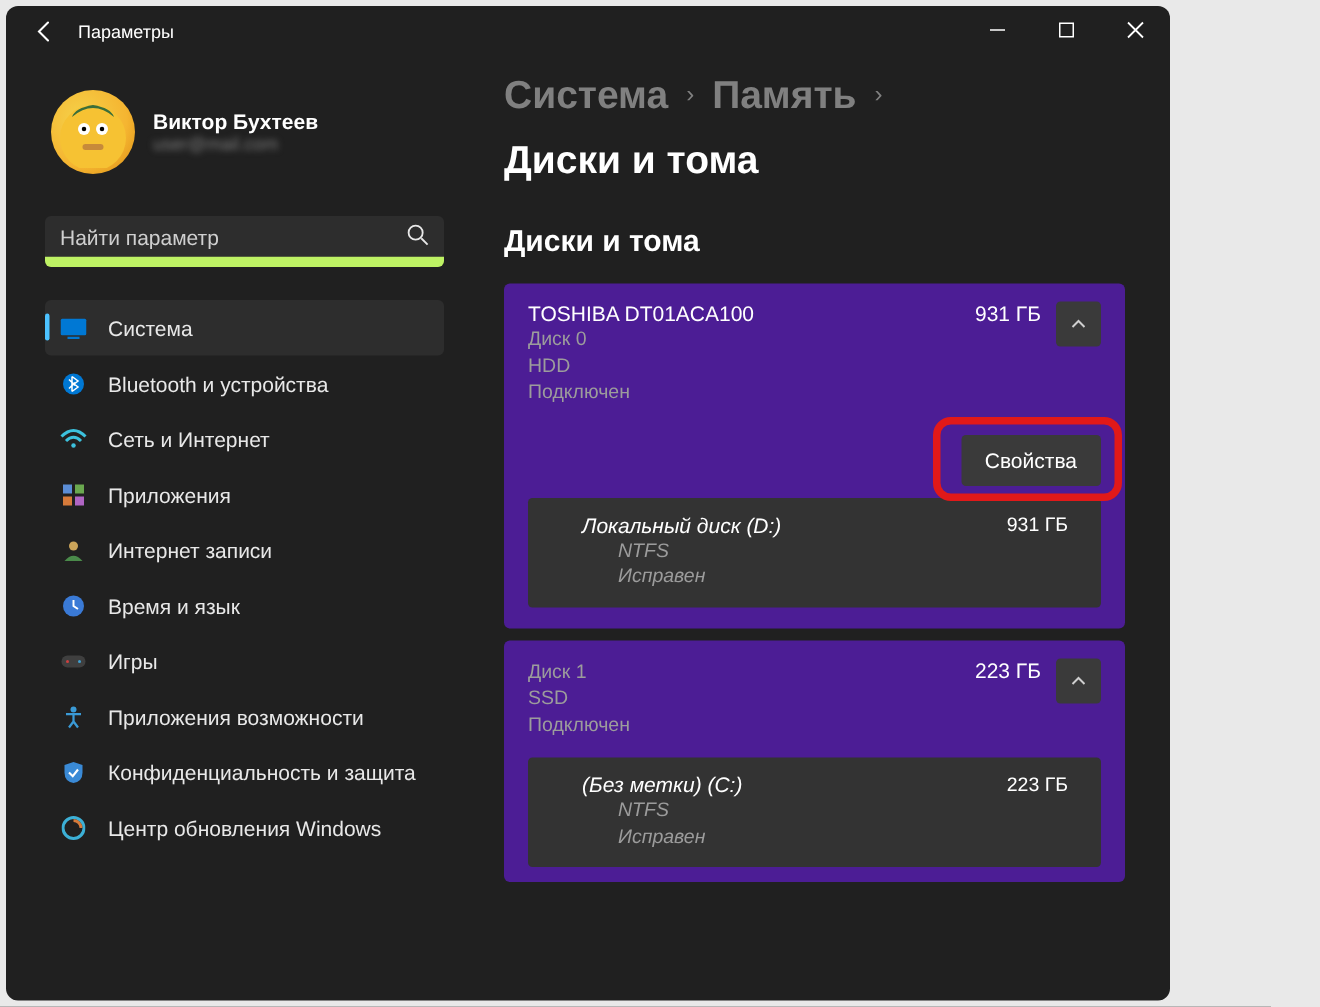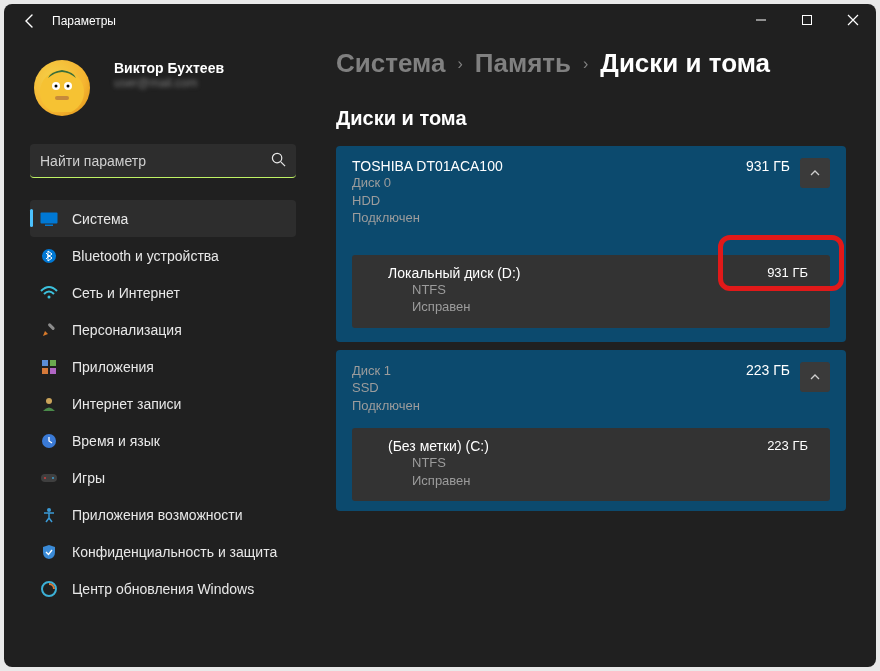--- a/index.html
+++ b/index.html
@@ -1,62 +1,62 @@
 <!DOCTYPE html>
 <html><head>
 <meta charset="utf-8">
 <style>
   * { box-sizing: border-box; margin: 0; padding: 0; }
   html, body { width: 880px; height: 671px; background: #e9e9e9; font-family: "Segoe UI", Arial, sans-serif; overflow: hidden; }
-  .window { position: relative; width: 872px; height: 663px; margin: 4px; background: #202020; color: #fff; border-radius: 8px; overflow: hidden; }
+  .window { position: relative; width: 776px; height: 663px; margin: 4px; background: #202020; color: #fff; border-radius: 8px; overflow: hidden; }
   
   .titlebar { display: flex; align-items: center; height: 34px; padding-left: 8px; position: relative; }
   .titlebar .back { width: 36px; display:flex; justify-content:center; align-items:center; color:#fff; }
   .titlebar .title { font-size: 12px; color: #fff; padding-left: 4px; }
   .win-controls { position: absolute; right: 0; top: 0; display: flex; }
   .win-controls .ctl { width: 46px; height: 32px; display:flex; justify-content:center; align-items:center; color:#fff; font-size:12px; }
   
   .body { display: flex; height: calc(100% - 34px); }
   .sidebar { width: 302px; padding: 22px 10px 0 26px; }
   
-  .user { display:flex; gap:24px; margin-bottom: 28px; padding-left:4px; }
+  .user { display:flex; align-items:center; gap:12px; margin-bottom: 28px; padding-left:4px; }
   .avatar { width:56px; height:56px; border-radius:50%; background: radial-gradient(circle at 35% 35%, #f5d24a 0%, #f5b531 60%, #d98a10 100%); display:flex; justify-content:center; align-items:center; overflow:hidden; }
   .avatar svg { width:48px; height:48px; }
   .user-texts .uname { font-size:14px; font-weight:600; color:#fff; }
   .user-texts .uemail { font-size:12px; color:#7a7a7a; filter: blur(2px); }
   
-  .search { display:flex; align-items:center; background:#2d2d2d; height:34px; border-radius:4px; padding:0 10px; border-bottom:1px solid #bef264; margin-bottom:22px; }
+  .search { display:flex; align-items:center; background:#2d2d2d; height:34px; border-radius:4px; padding:0 10px; border-bottom:7px solid #bef264; margin-bottom:22px; }
   .search input { flex:1; background:transparent; border:none; color:#cfcfcf; font-size:14px; outline:none; }
   .search input::placeholder { color:#cfcfcf; }
   .search .sicon { color:#e8e8e8; font-size:14px; }
   
   .nav { list-style:none; }
   .nav li { display:flex; align-items:center; height:37px; padding-left:10px; border-radius:4px; font-size:14px; color:#e8e8e8; gap:14px; cursor:default; }
   .nav li.active { background:#2d2d2d; position:relative; }
   .nav li.active::before { content:""; position:absolute; left:0; top:9px; width:3px; height:18px; background:#4cc2ff; border-radius:2px; }
   .nav .nicon { width:18px; height:18px; display:flex; justify-content:center; align-items:center; }
   
   .content { flex:1; padding: 10px 30px 0 30px; overflow:hidden; }
   .breadcrumb { display:flex; align-items:center; gap:12px; flex-wrap:wrap; margin-bottom:28px; }
   .breadcrumb .crumb { font-size:26px; color:#808080; font-weight:600; }
   .breadcrumb .crumb.current { color:#fff; }
   .breadcrumb .sep { color:#808080; font-size:16px; }
   h2 { font-size:20px; font-weight:600; margin-bottom:16px; }
-  .disk-card { background:#0c4a6e; border-radius:4px; padding:12px 16px 14px 16px; margin-bottom:8px; }
+  .disk-card { background:#4c1d95; border-radius:4px; padding:12px 16px 14px 16px; margin-bottom:8px; }
   .disk-head { display:flex; align-items:flex-start; }
   .disk-info { flex:1; }
   .disk-name { font-size:14px; color:#fff; }
   .disk-sub { font-size:13px; color:#9c9c9c; line-height:1.35; }
   .disk-size { font-size:14px; color:#fff; margin-right:10px; }
   .expander { width:30px; height:30px; background:#3a3a3a; border-radius:3px; display:flex; justify-content:center; align-items:center; color:#cfcfcf; font-size:11px; }
   .props-row { display:flex; justify-content:flex-end; margin:20px 0 8px 0; position:relative; }
   .props-btn { background:#3a3a3a; height:34px; padding:0 16px; border-radius:3px; font-size:14px; color:#fff; display:flex; align-items:center; }
   .highlight-ring { position:absolute; right:-14px; top:-12px; width:126px; height:56px; border:5px solid #e11919; border-radius:12px; pointer-events:none; }
   .volume { background:#333333; border-radius:3px; margin-top:6px; padding:10px 22px 12px 36px; display:flex; align-items:flex-start; gap:12px;}
-  .volume .vinfo { flex:1; }
+  .volume .vinfo { flex:1;font-style:italic; }
   .volume .vname { font-size:14px; color:#fff; }
   .volume .vsub { font-size:13px; color:#9c9c9c; line-height:1.35;margin-left:24px; }
   .volume .vsize { font-size:13px; color:#fff; }
 </style>
 </head>
 <body>
 
 <div class="window">
 
   <div class="titlebar">
@@ -141,29 +141,20 @@
                 <path d="M1 5 Q9 -3 17 5" stroke="#3cc1dd" stroke-width="2" fill="none"></path>
                 <path d="M4 8 Q9 3 14 8" stroke="#3cc1dd" stroke-width="2" fill="none"></path>
                 <circle cx="9" cy="11" r="1.5" fill="#3cc1dd"></circle>
               </svg>
             </span>
           <span>Сеть и Интернет</span>
         </li>
         <li>
           <span class="nicon">
               <svg width="16" height="16" viewBox="0 0 16 16">
-                <path d="M2 14 L4 9 L7 12 Z" fill="#d87a2a"></path>
-                <rect x="6" y="3" width="8" height="3" rx="1.5" transform="rotate(45 10 5)" fill="#8c8c8c"></rect>
-              </svg>
-            </span>
-          <span>Персонализация</span>
-        </li>
-        <li>
-          <span class="nicon">
-              <svg width="16" height="16" viewBox="0 0 16 16">
                 <rect x="1" y="1" width="6" height="6" fill="#5b8dd6"></rect>
                 <rect x="9" y="1" width="6" height="6" fill="#6aa84f"></rect>
                 <rect x="1" y="9" width="6" height="6" fill="#d67a3a"></rect>
                 <rect x="9" y="9" width="6" height="6" fill="#b065c4"></rect>
               </svg>
             </span>
           <span>Приложения</span>
         </li>
         <li>
           <span class="nicon">
@@ -245,20 +236,21 @@
           </div>
           <div class="disk-size">931 ГБ</div>
           <div class="expander">
             <svg width="12" height="12" viewBox="0 0 12 12">
                 <path d="M2 8 L6 4 L10 8" stroke="#cfcfcf" stroke-width="1.3" fill="none"></path>
               </svg>
           </div>
         </div>
 
         <div class="props-row">
+          <div class="props-btn">Свойства</div>
           <div class="highlight-ring"></div>
         </div>
 
         <div class="volume">
           <div class="vinfo">
             <div class="vname">Локальный диск (D:)</div>
             <div class="vsub">NTFS</div>
             <div class="vsub">Исправен</div>
           </div>
           <div class="vsize">931 ГБ</div>

